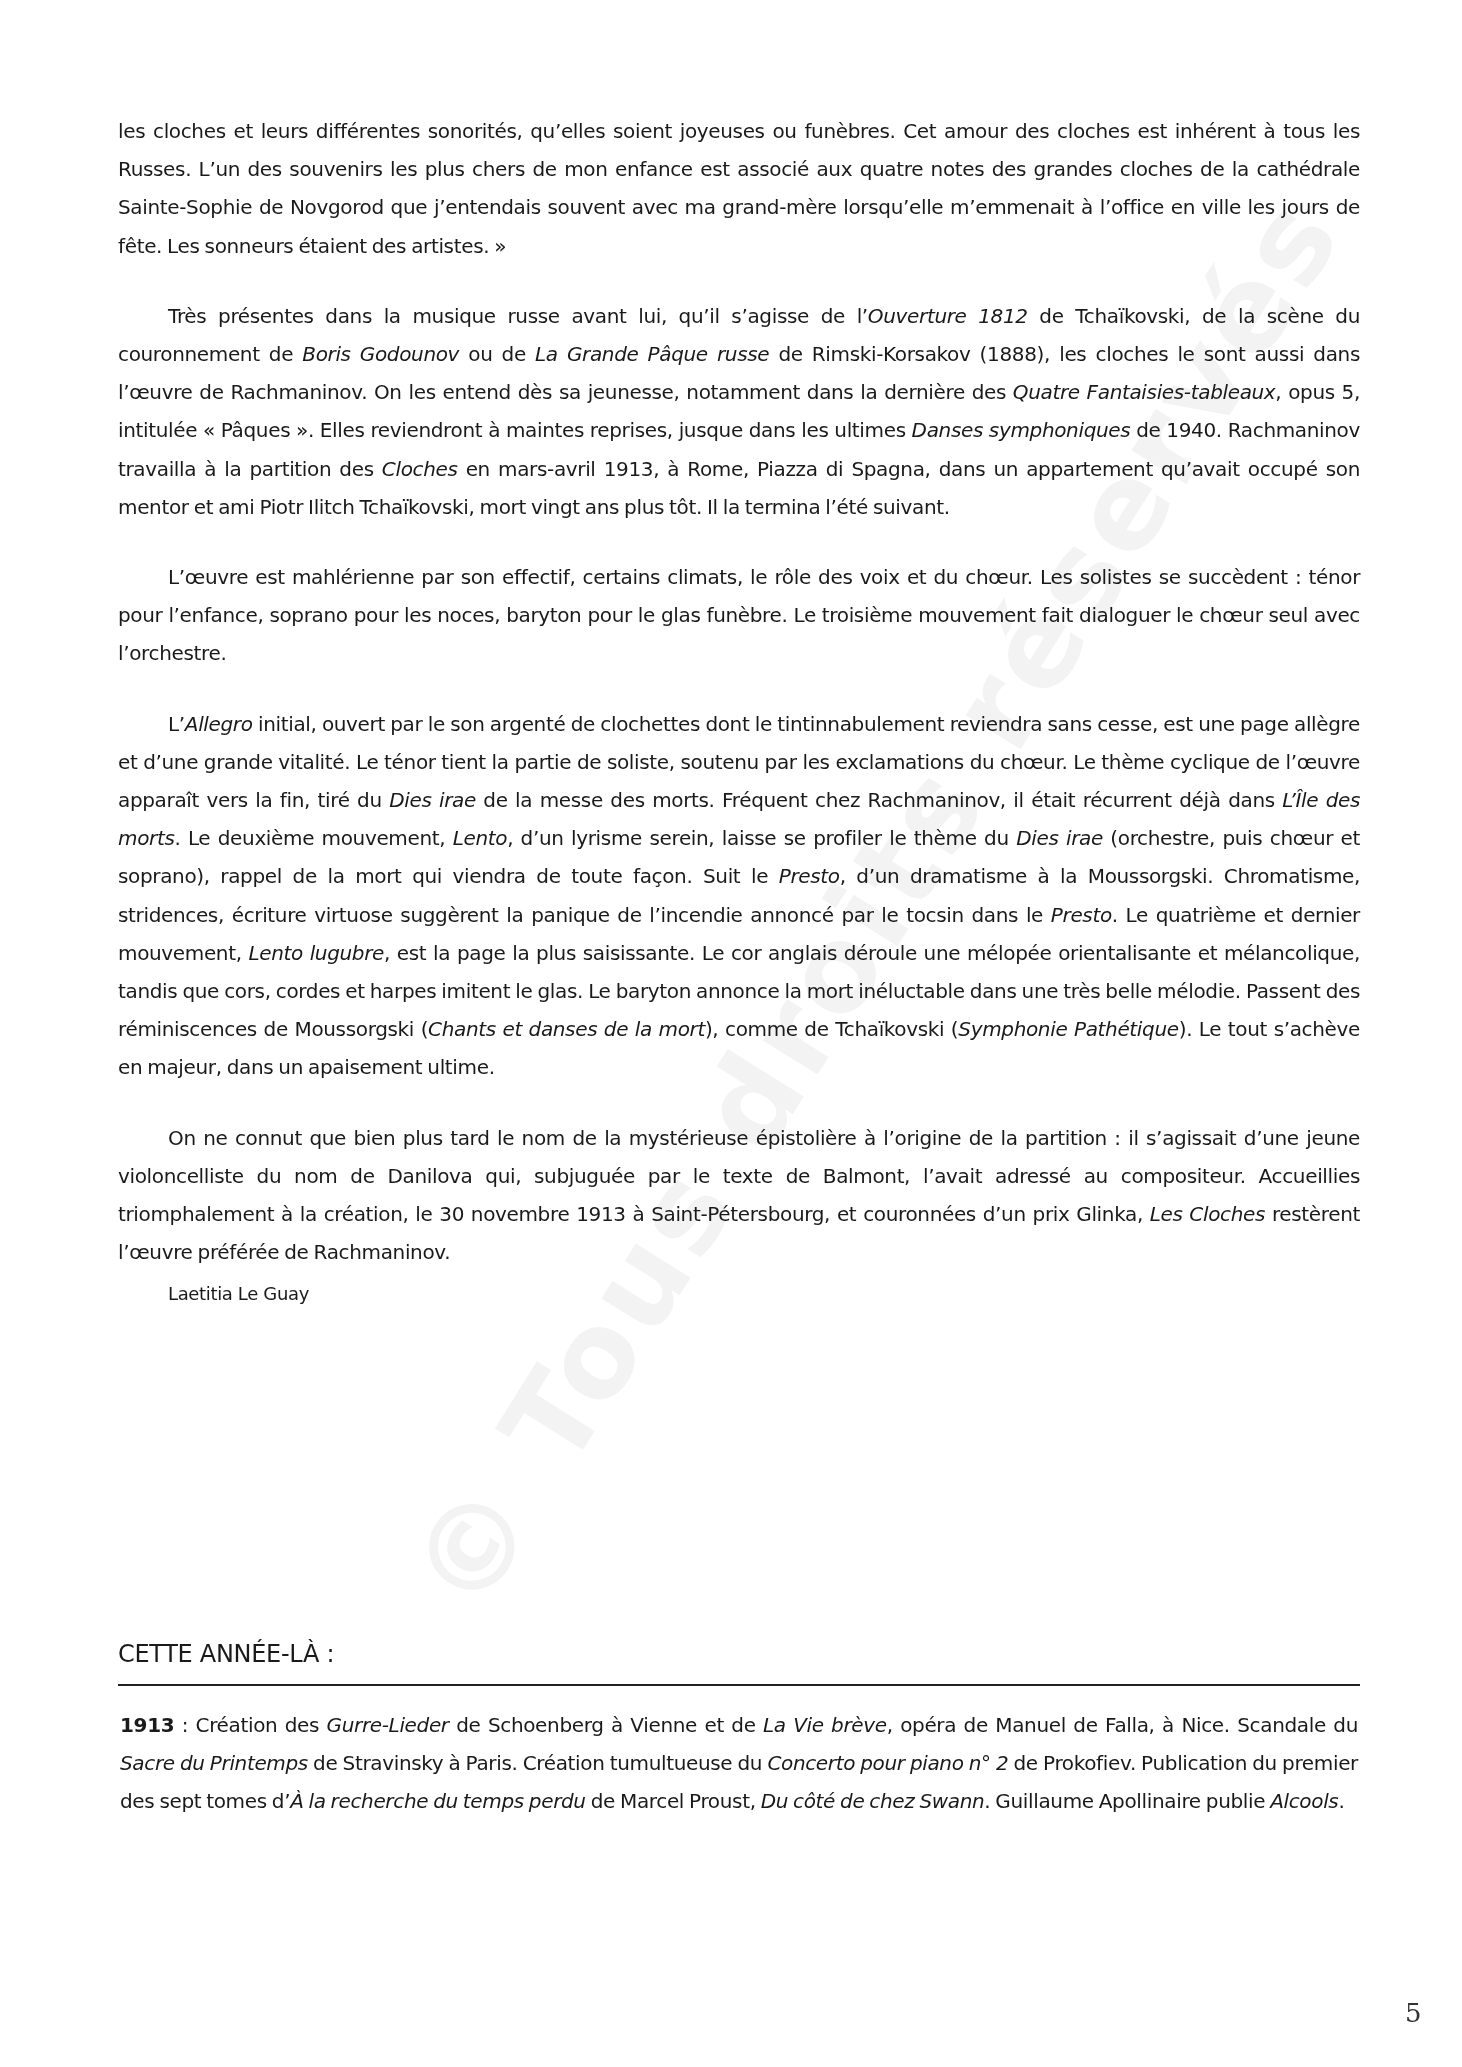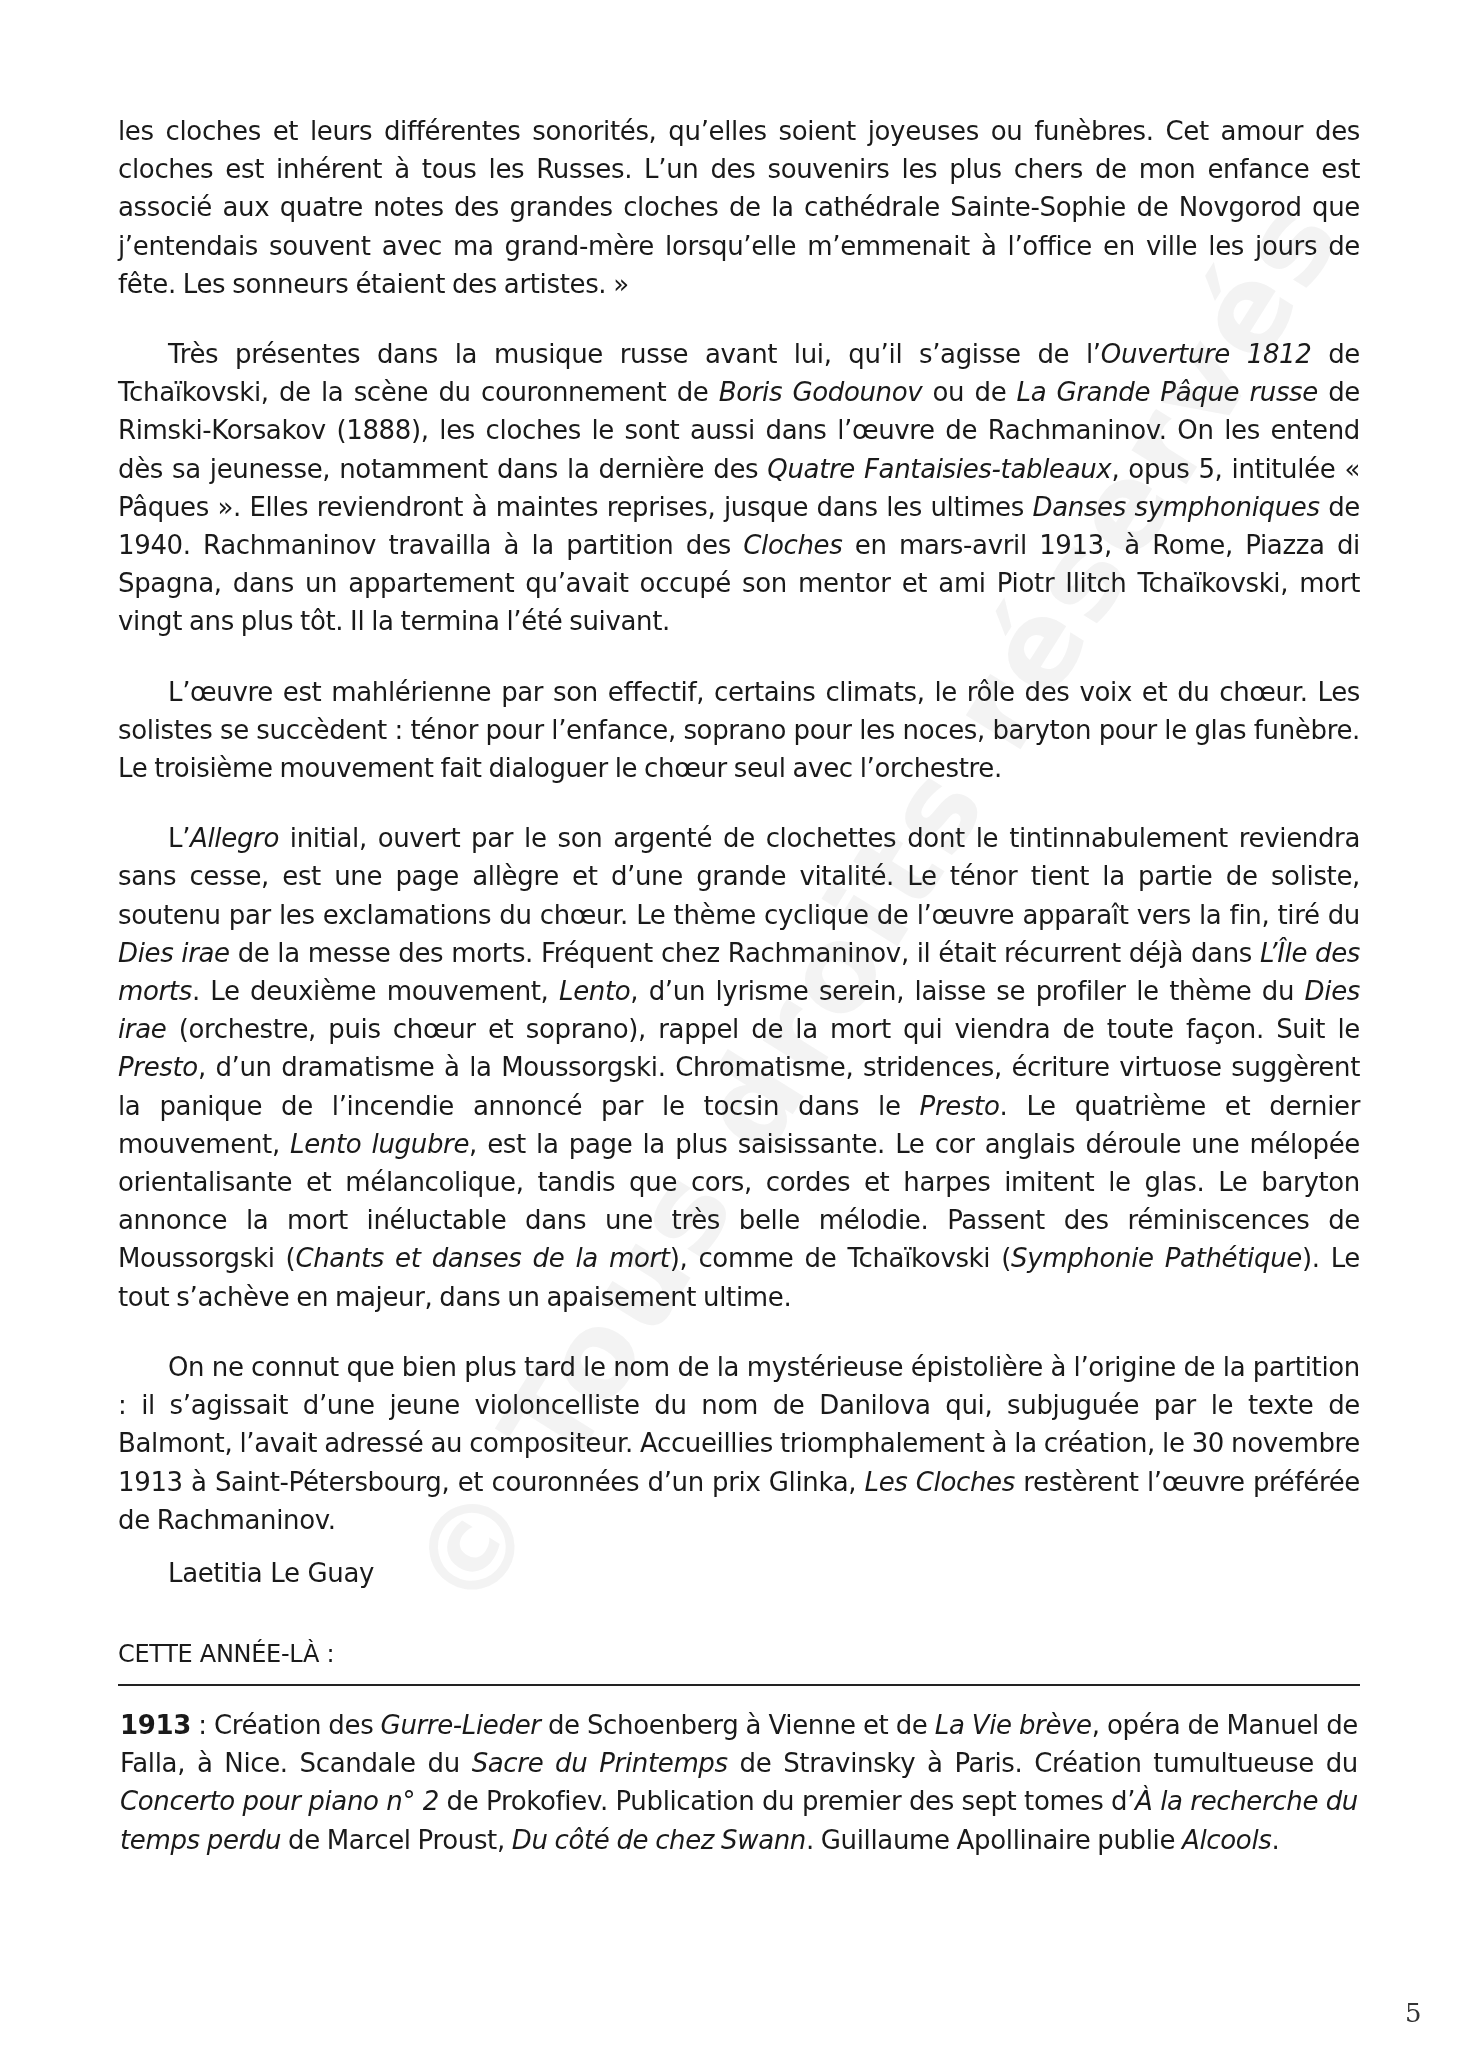--- a/index.html
+++ b/index.html
@@ -15,34 +15,34 @@
     font-family: "DejaVu Sans", "Liberation Sans", sans-serif;
     color: #1a1a1a;
   }
   .page {
     position: absolute;
     left: 118px;
     top: 112px;
     width: 1242px;
   }
   .para {
-    font-size: 26px;
+    font-size: 20px;
     line-height: 38.2px;
     text-align: justify;
     margin: 0 0 20px 0;
     letter-spacing: -0.35px;
     word-spacing: -1px;
   }
   .para.indent { text-indent: 50px; margin-top: 32px; }
   .para.nobottom { margin-bottom: 0; }
   .signature {
-    font-size: 26px;
+    font-size: 18px;
     line-height: 38px;
     padding-left: 50px;
-    margin: 15px 0 0 0;
+    margin: 4px 0 0 0;
     letter-spacing: -0.35px;
   }
   em, i { font-style: italic; }
   .section-title {
     position: absolute;
     left: 118px;
     top: 1640px;
     font-size: 24px;
     font-weight: normal;
     letter-spacing: -0.3px;

